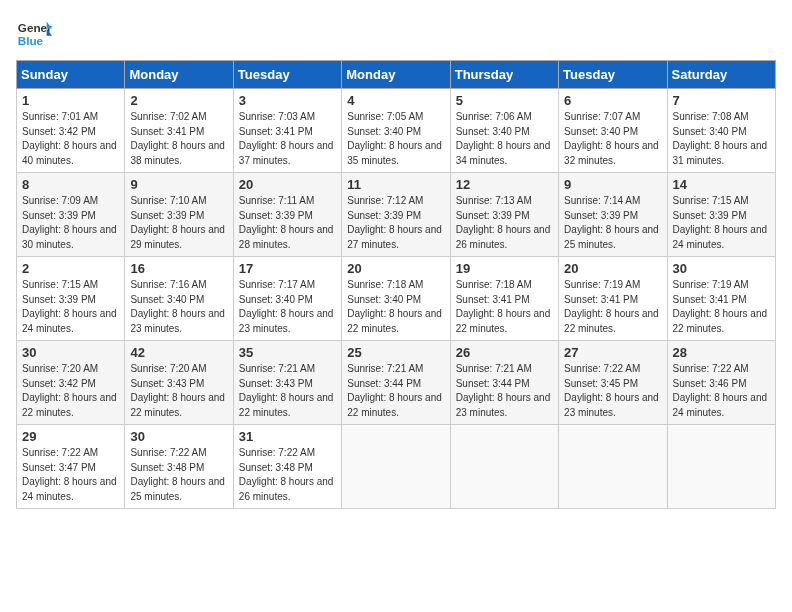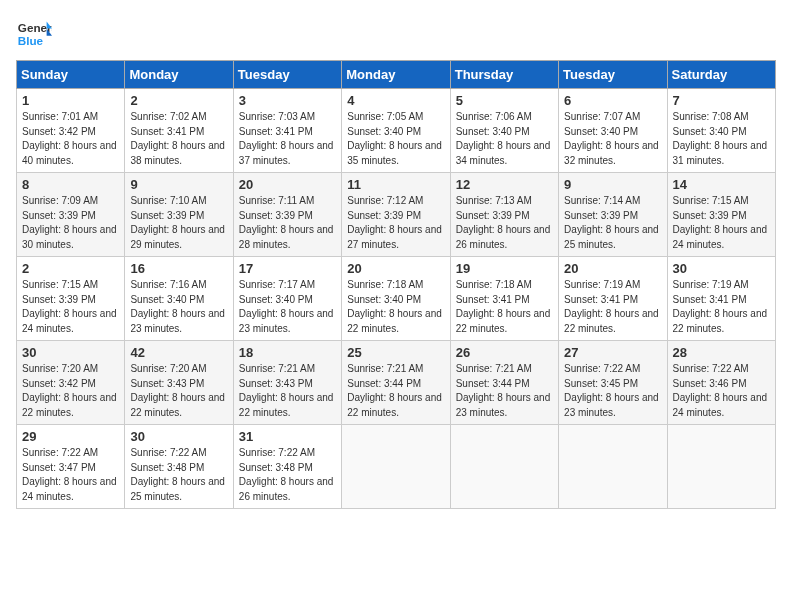--- a/index.html
+++ b/index.html
@@ -200,21 +200,21 @@
       <tr>
         <td>
         <span class="day-num">30</span>
         <span class="day-info">Sunrise: 7:20 AM<br>Sunset: 3:42 PM<br>Daylight: 8 hours and 22 minutes.</span>
       </td>
         <td>
         <span class="day-num">42</span>
         <span class="day-info">Sunrise: 7:20 AM<br>Sunset: 3:43 PM<br>Daylight: 8 hours and 22 minutes.</span>
       </td>
         <td>
-        <span class="day-num">18</span>
+        <span class="day-num">35</span>
         <span class="day-info">Sunrise: 7:21 AM<br>Sunset: 3:43 PM<br>Daylight: 8 hours and 22 minutes.</span>
       </td>
         <td>
         <span class="day-num">25</span>
         <span class="day-info">Sunrise: 7:21 AM<br>Sunset: 3:44 PM<br>Daylight: 8 hours and 22 minutes.</span>
       </td>
         <td>
         <span class="day-num">26</span>
         <span class="day-info">Sunrise: 7:21 AM<br>Sunset: 3:44 PM<br>Daylight: 8 hours and 23 minutes.</span>
       </td>

